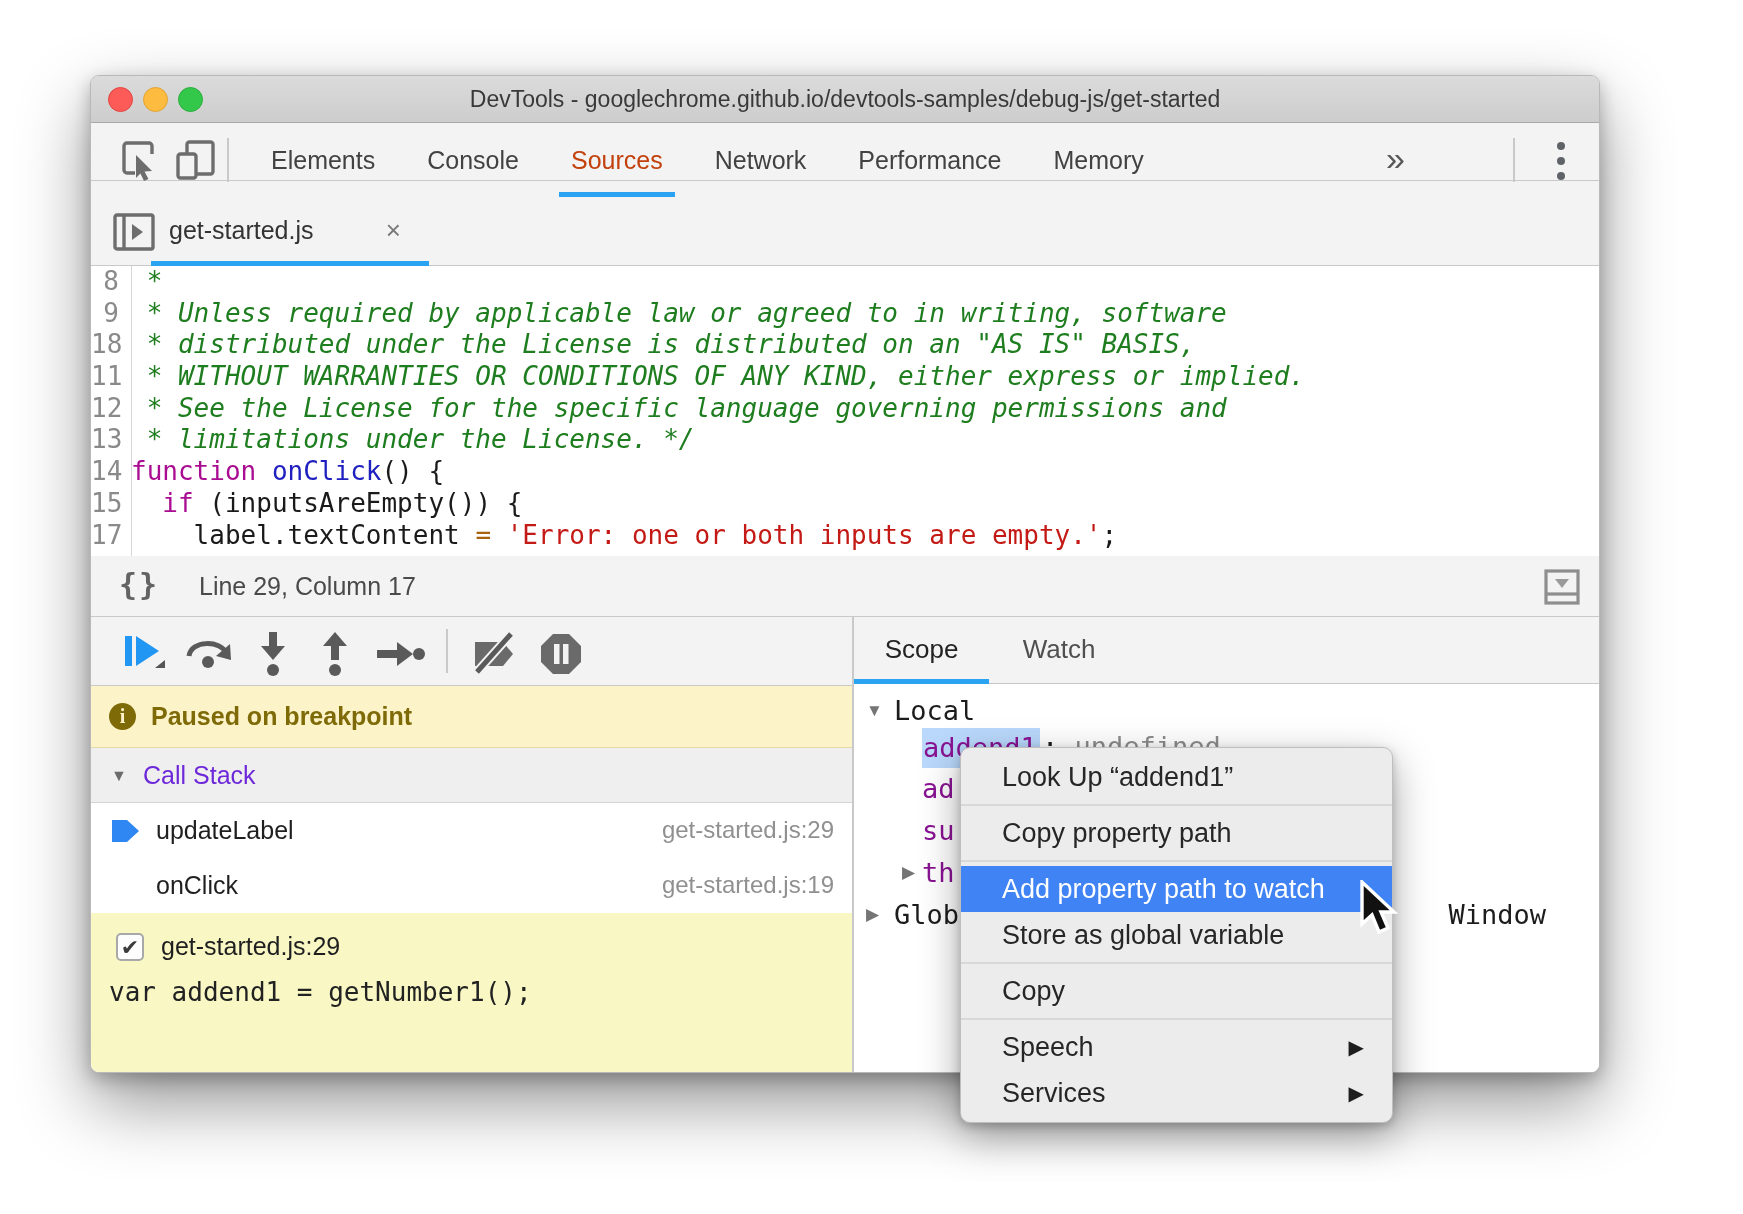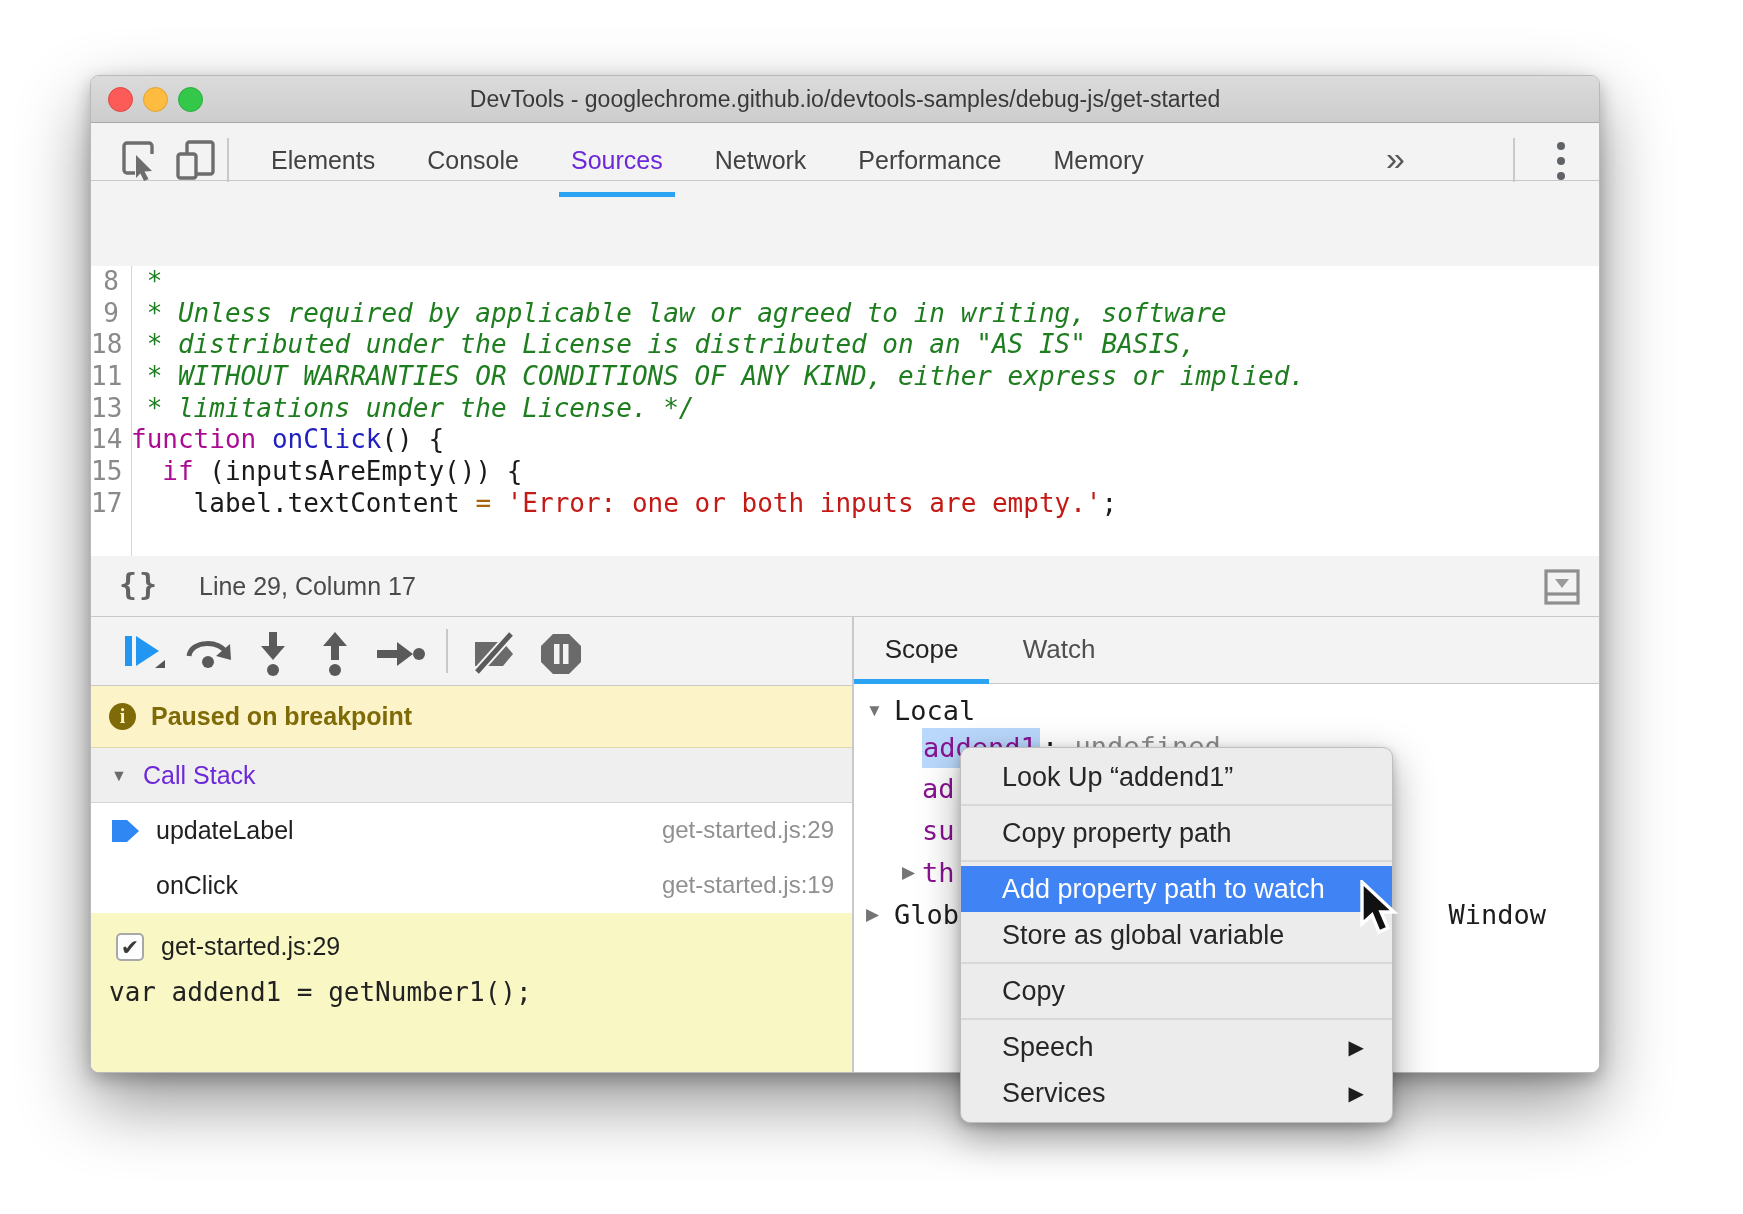--- a/index.html
+++ b/index.html
@@ -25,21 +25,21 @@
   .t-green{left:87px;background:#34c84a;border:1px solid #2aad3d;}
   .title-text{position:absolute;left:0;right:0;top:0;height:47px;line-height:47px;text-align:center;
     font-size:23px;color:#393939;}
 
   
   .main-toolbar{position:absolute;left:0;top:47px;width:100%;height:58px;background:#f3f3f3;border-bottom:1px solid #c9c9c9;padding-left:47px;}
   .tb-icon{position:absolute;top:15px;width:44px;height:44px;}
   .tb-sep{position:absolute;top:15px;width:2px;height:44px;background:#c9c9c9;}
   #main-tabs{position:absolute;left:180px;top:0;height:74px;display:flex;align-items:center;gap:52px;}
   .tab{font-size:25px;color:#424242;height:74px;line-height:74px;position:relative;white-space:nowrap;}
-  .tab.active{color:#6d28d9;}
+  .tab.active{color:#c2410c;}
   .tab.active::after{content:"";position:absolute;left:-12px;right:-12px;bottom:0;height:5px;background:var(--accent-blue);}
   .chevron-more{position:absolute;left:1295px;top:0;height:74px;line-height:70px;font-size:34px;color:#585858;}
   .kebab{position:absolute;left:1466px;top:19px;display:flex;flex-direction:column;gap:7px;}
   .kebab .dot{width:8px;height:8px;border-radius:50%;background:#5f6368;}
 
   
   .filetab-bar{position:absolute;left:0;top:121px;width:100%;height:69px;background:#f3f3f3;border-bottom:1px solid #c9c9c9;}
   .file-tab{position:absolute;left:60px;top:0;width:278px;height:69px;}
   .file-tab::after{content:"";position:absolute;left:0;right:0;bottom:0;height:5px;background:var(--accent-blue);}
   .file-tab .fname{position:absolute;left:18px;top:0;height:69px;line-height:66px;font-size:25px;color:#333;}
@@ -159,27 +159,41 @@
         </div>
       <div class="chevron-more">»</div>
       <div class="tb-sep" style="left:1422px"></div>
       <div class="kebab">
         <div class="dot"></div>
         <div class="dot"></div>
         <div class="dot"></div>
       </div>
     </div>
 
+    <div class="filetab-bar">
+      <div class="tb-icon" style="left:20px;top:13px">
+        <svg width="46" height="44" viewBox="0 0 46 44" fill="none">
+          <rect x="4" y="5" width="38" height="34" rx="2" stroke="#6d6d6d" stroke-width="3.4"></rect>
+          <line x1="13" y1="5" x2="13" y2="39" stroke="#6d6d6d" stroke-width="3.4"></line>
+          <path d="M21 14 L32 22 L21 30 Z" fill="#6d6d6d"></path>
+        </svg>
+      </div>
+      <div class="file-tab">
+        <span class="fname">get-started.js</span>
+        <span class="fclose">×</span>
+      </div>
+    </div>
 
     <div class="editor">
       <div id="code-lines">
           <div class="code-line"><span class="gutter">8</span><span class="code"><span class="tk-c"> *</span></span></div>
           <div class="code-line"><span class="gutter">9</span><span class="code"><span class="tk-c"> * Unless required by applicable law or agreed to in writing, software</span></span></div>
           <div class="code-line"><span class="gutter">18</span><span class="code"><span class="tk-c"> * distributed under the License is distributed on an "AS IS" BASIS,</span></span></div>
           <div class="code-line"><span class="gutter">11</span><span class="code"><span class="tk-c"> * WITHOUT WARRANTIES OR CONDITIONS OF ANY KIND, either express or implied.</span></span></div>
+          <div class="code-line"><span class="gutter">12</span><span class="code"><span class="tk-c"> * See the License for the specific language governing permissions and</span></span></div>
           <div class="code-line"><span class="gutter">13</span><span class="code"><span class="tk-c"> * limitations under the License. */</span></span></div>
           <div class="code-line"><span class="gutter">14</span><span class="code"><span class="tk-k">function</span><span class="tk-t"> </span><span class="tk-d">onClick</span><span class="tk-t">() {</span></span></div>
           <div class="code-line"><span class="gutter">15</span><span class="code"><span class="tk-t">  </span><span class="tk-k">if</span><span class="tk-t"> (inputsAreEmpty()) {</span></span></div>
           <div class="code-line"><span class="gutter">17</span><span class="code"><span class="tk-t">    label.textContent </span><span class="tk-o">=</span><span class="tk-t"> </span><span class="tk-s">'Error: one or both inputs are empty.'</span><span class="tk-t">;</span></span></div>
         </div>
       <div class="gutter-border"></div>
     </div>
 
     <div class="statusbar">
       <div class="braces">{}</div>

